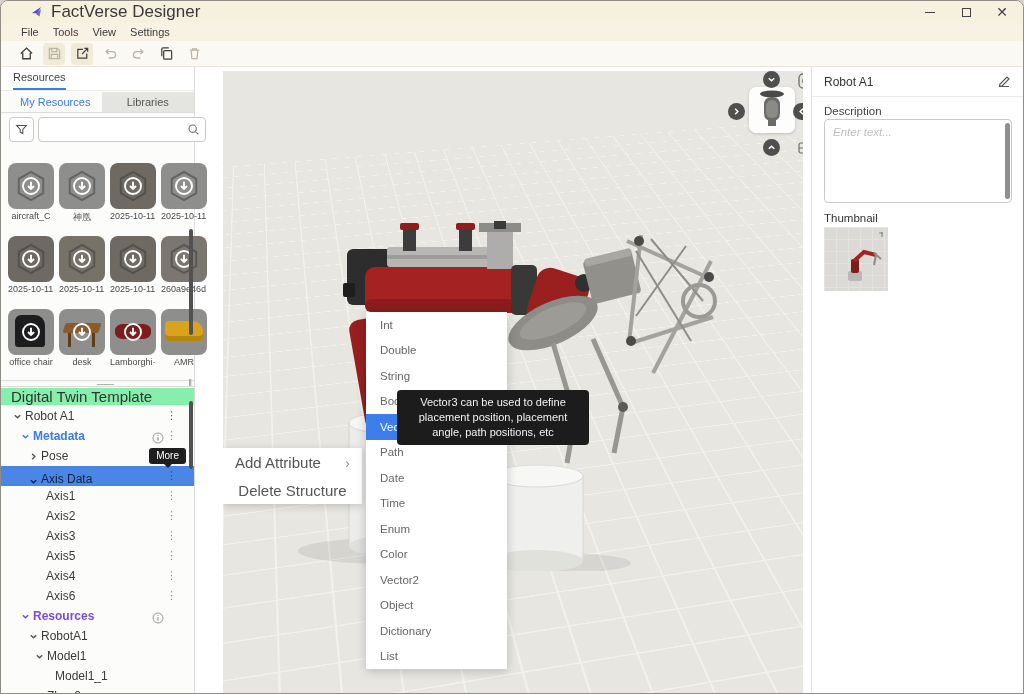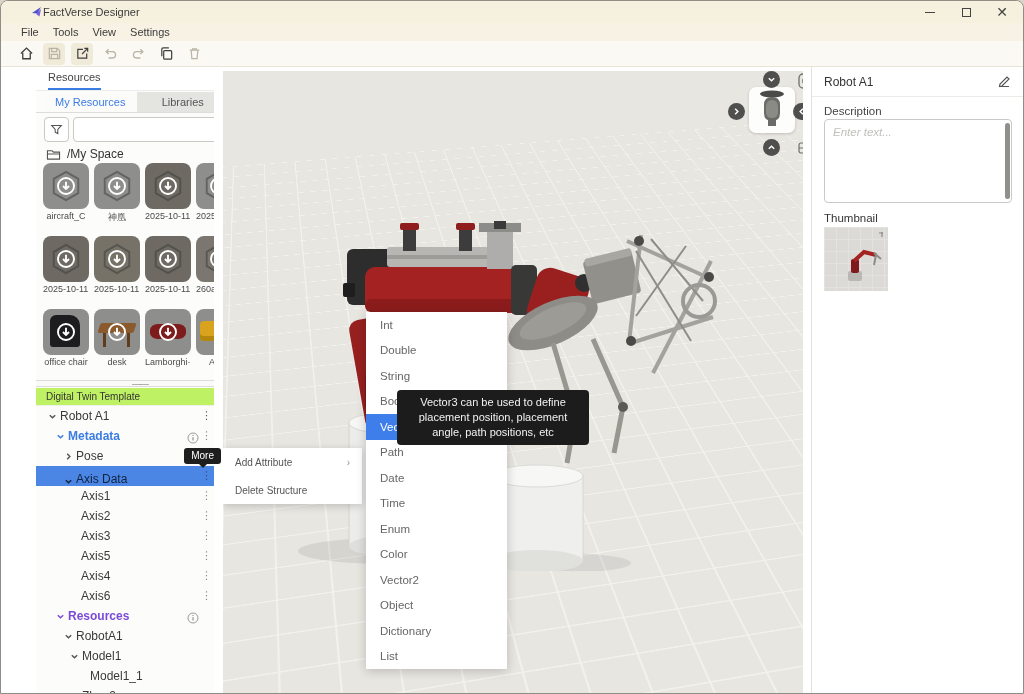--- a/index.html
+++ b/index.html
@@ -2,39 +2,39 @@
 <html><head>
 <meta charset="utf-8">
 <style>
   * { margin:0; padding:0; box-sizing:border-box; }
   html,body { width:1024px; height:694px; background:#d9d4c8; font-family:"Liberation Sans", sans-serif; }
   .window { position:relative; width:1024px; height:694px; background:#fff; border:1px solid #8f8d86; border-radius:8px 8px 0 0; overflow:hidden; }
 
   
   .titlebar { position:absolute; left:0; top:0; width:100%; height:22px; background:#f6f0df; display:flex; align-items:center; }
   .titlebar .logo { margin-left:30px; width:12px; height:12px; }
-  .titlebar .title { margin-left:0; font-size:11px; color:#3a3a3a; }
+  .titlebar .title { margin-left:8px; font-size:17px; color:#3a3a3a; }
   .wctl { position:absolute; top:0; height:22px; display:flex; align-items:center; justify-content:center; width:34px; color:#444; cursor:default; }
   .wctl.min { right:76px; } .wctl.max { right:40px; } .wctl.close { right:4px; font-size:14px; }
   .glyph-min { display:block; width:10px; border-top:1.2px solid #444; }
   .glyph-max { display:block; width:9px; height:9px; border:1.2px solid #444; }
 
   
   .menubar { position:absolute; left:0; top:22px; width:100%; height:18px; background:#f7f2e4; display:flex; align-items:center; gap:14px; padding-left:20px; }
   .menu-item { font-size:11px; color:#3c3c3c; cursor:default; }
 
   
   .toolbar { position:absolute; left:0; top:40px; width:100%; height:26px; background:#fbf9f3; border-bottom:1px solid #e9e4d6; display:flex; align-items:center; padding-left:14px; gap:6px; }
   .tbtn { width:22px; height:22px; display:flex; align-items:center; justify-content:center; color:#3f3f3f; border-radius:4px; }
   .tbtn.boxed { background:#f0ead9; }
   .tbtn.disabled { color:#b9b4a6; }
   .tbtn svg { width:15px; height:15px; }
 
   
-  .leftpanel { position:absolute; left:0; top:66px; width:194px; height:628px; background:#fcfcfb; border-right:1px solid #dcdcd8;margin-left:35px; }
+  .leftpanel { position:absolute; left:0; top:66px; width:194px; height:628px; background:#fcfcfb; border-right:1px solid #dcdcd8; }
   .ptabrow { position:absolute; left:0; top:0; width:100%; height:24px; border-bottom:1px solid #ececea; background:#fff; }
   .ptab { position:absolute; left:12px; top:4px; font-size:11px; color:#444; padding-bottom:5px; border-bottom:2px solid #3b7ce2; }
   .tabs { position:absolute; left:0; top:25px; width:100%; height:21px; display:flex; border-bottom:1px solid #ddd;padding-left:8px; }
   .tab { flex:1; display:flex; align-items:center; justify-content:center; font-size:11px; }
   .tab.active { background:#fbfbfa; color:#3b7ce2; }
   .tab.inactive { background:#e4e4e1; color:#555; }
   .searchrow { position:absolute; left:8px; top:50px; width:197px; height:25px; display:flex; gap:4px; }
   .filterbtn { width:25px; height:25px; border:1px solid #c9c9c5; border-radius:4px; background:#fff; display:flex; align-items:center; justify-content:center; color:#555; }
   .searchbox { flex:1; position:relative; }
   .searchbox input { width:100%; height:25px; border:1px solid #c9c9c5; border-radius:4px; background:#fff; padding:0 24px 0 8px; font-size:11px; outline:none; }
@@ -53,21 +53,21 @@
   .obj-desk { left:5px; top:14px; width:36px; height:10px; background:#8a5a2d; transform:skewX(-18deg); border-radius:2px; }
   .obj-desk2 { left:9px; top:24px; width:3px; height:14px; background:#5e3c1c; }
   .obj-desk3 { left:33px; top:24px; width:3px; height:14px; background:#5e3c1c; }
   .obj-car { left:5px; top:15px; width:36px; height:15px; background:#7c1c1c; border-radius:8px/6px; }
   .obj-amr { left:4px; top:12px; width:38px; height:20px; background:#d9a31e; border-radius:4px 10px 4px 4px; box-shadow:inset 0 -5px 0 #b5870f; }
   .gridscroll { position:absolute; right:1px; top:162px; width:4px; height:106px; background:#515151; border-radius:2px; }
 
   .splitter { position:absolute; left:0; top:313px; width:100%; height:7px; border-top:1px solid #dddcd8; border-bottom:1px solid #dddcd8; background:#fafaf8; }
   .splitter .grab { position:absolute; left:96px; top:1px; font-size:9px; color:#8a8a86; letter-spacing:-1px; line-height:4px; }
   .splitter .grab2 { position:absolute; right:2px; top:-3px; font-size:9px; color:#8a8a86; }
-  .dtt-header { position:absolute; left:0; top:321px; width:100%; height:18px; display:flex; align-items:center; padding-left:10px; font-size:10px; color:#333; background:#bef264; border-bottom:1px solid #efefec; }
+  .dtt-header { position:absolute; left:0; top:321px; width:100%; height:18px; display:flex; align-items:center; padding-left:10px; font-size:15px; color:#333; background:#86efac; border-bottom:1px solid #efefec; }
 
   .tree { position:absolute; left:0; top:339px; width:100%; height:289px; overflow:hidden; }
   .trow { position:relative; height:20px; display:flex; align-items:center; padding-left:var(--pl,8px); }
   .trow .chev { width:16px; display:flex; align-items:center; justify-content:center; color:#555; }
   .trow .chev svg { width:9px; height:9px; }
   .trow .tlabel { font-size:12px; color:#3a3a3a; }
   .trow.blue .tlabel { color:#3b7ce2; font-weight:600; }
   .trow.purple .tlabel { color:#7b4bd8; font-weight:600; }
   .trow.selected { background:#4c86e5;align-items:flex-end; }
   .trow.selected .tlabel { color:#10233f; }
@@ -95,21 +95,21 @@
   .nav-up    { left:540px; top:0px; }
   .nav-down  { left:540px; top:68px; }
   .nav-left  { left:505px; top:32px; }
   .nav-right { left:570px; top:32px; }
   .sideicon { position:absolute; width:18px; height:18px; color:#6e6e6a; }
   .cam-icon  { left:574px; top:1px; }
   .grid-icon { left:574px; top:68px; }
 
   
   .ctxmenu { position:absolute; left:0px; top:377px; width:139px; height:56px; background:#fff; box-shadow:0 2px 8px rgba(0,0,0,.18); z-index:6; }
-  .ctxitem { height:28px; display:flex; align-items:center; padding:0 12px; font-size:10px; color:#555; }
+  .ctxitem { height:28px; display:flex; align-items:center; padding:0 12px; font-size:15px; color:#555;justify-content:center; }
   .ctxitem .arrow { margin-left:auto; color:#999; }
   .typemenu { position:absolute; left:143px; top:241px; width:141px; height:357px; background:#fff; box-shadow:0 2px 10px rgba(0,0,0,.2); z-index:6; }
   .titem { height:25.5px; display:flex; align-items:center; padding-left:14px; font-size:11.5px; color:#666; }
   .titem.sel { background:#3d7eeb; color:#fff; }
   .vtooltip { position:absolute; left:174px; top:319px; width:192px; background:#1c1c1c; color:#f2f2f2; font-size:11px; line-height:15px; text-align:center; padding:5px 8px; border-radius:4px; z-index:7; }
 
   
   .rightpanel { position:absolute; left:810px; top:66px; width:214px; height:628px; background:#fff; border-left:1px solid #e2e2de; }
   .rp-header { position:absolute; left:0; top:0; width:100%; height:30px; border-bottom:1px solid #ebebe8; display:flex; align-items:center; padding:0 14px 0 12px; }
   .rp-title { font-size:12px; color:#333; }
@@ -211,32 +211,20 @@
             <path d="M2 3 H14 L9.6 8 V13 L6.4 11.3 V8 Z"></path>
           </svg>
         </span>
       <span class="searchbox">
         <input placeholder="" style="">
         <span class="sicon"><svg width="13" height="13" viewBox="0 0 16 16" fill="none" stroke="currentColor" stroke-width="1.4">
               <circle cx="7" cy="7" r="4.5"></circle>
               <path d="M10.5 10.5 L14 14"></path>
             </svg></span>
       </span>
-    </div>
-    <div class="pathrow">
-      <svg width="15" height="13" viewBox="0 0 16 14" fill="none" stroke="#555" stroke-width="1.2">
-          <path d="M1.5 3 V12 H14.5 V4.5 H8 L6.5 3 Z"></path>
-          <path d="M1.5 6.5 H14.5"></path>
-        </svg>
-      <span>/My Space</span>
-      <span class="spacer"></span>
-      <span class="refresh"><svg width="13" height="13" viewBox="0 0 16 16" fill="none" stroke="currentColor" stroke-width="1.4">
-            <path d="M13.5 8 a5.5 5.5 0 1 1 -1.6 -3.9"></path>
-            <path d="M13.7 1.5 V4.5 H10.7"></path>
-          </svg></span>
     </div>
 
     <div class="rgrid">
 
       <div class="ritem">
           <div class="rthumb" style="background-color: rgb(142, 142, 140);">
             <svg class="dl" viewBox="0 0 36 36">
               <path d="M18 3 L31 10.5 V25.5 L18 33 L5 25.5 V10.5 Z" fill="none" stroke="rgba(55,55,55,.5)" stroke-width="2"></path>
               <circle cx="18" cy="18" r="8.5" fill="none" stroke="#fff" stroke-width="2"></circle>
               <path d="M18 13.5 V21 M14.8 18 L18 21.2 L21.2 18" fill="none" stroke="#fff" stroke-width="2"></path>

